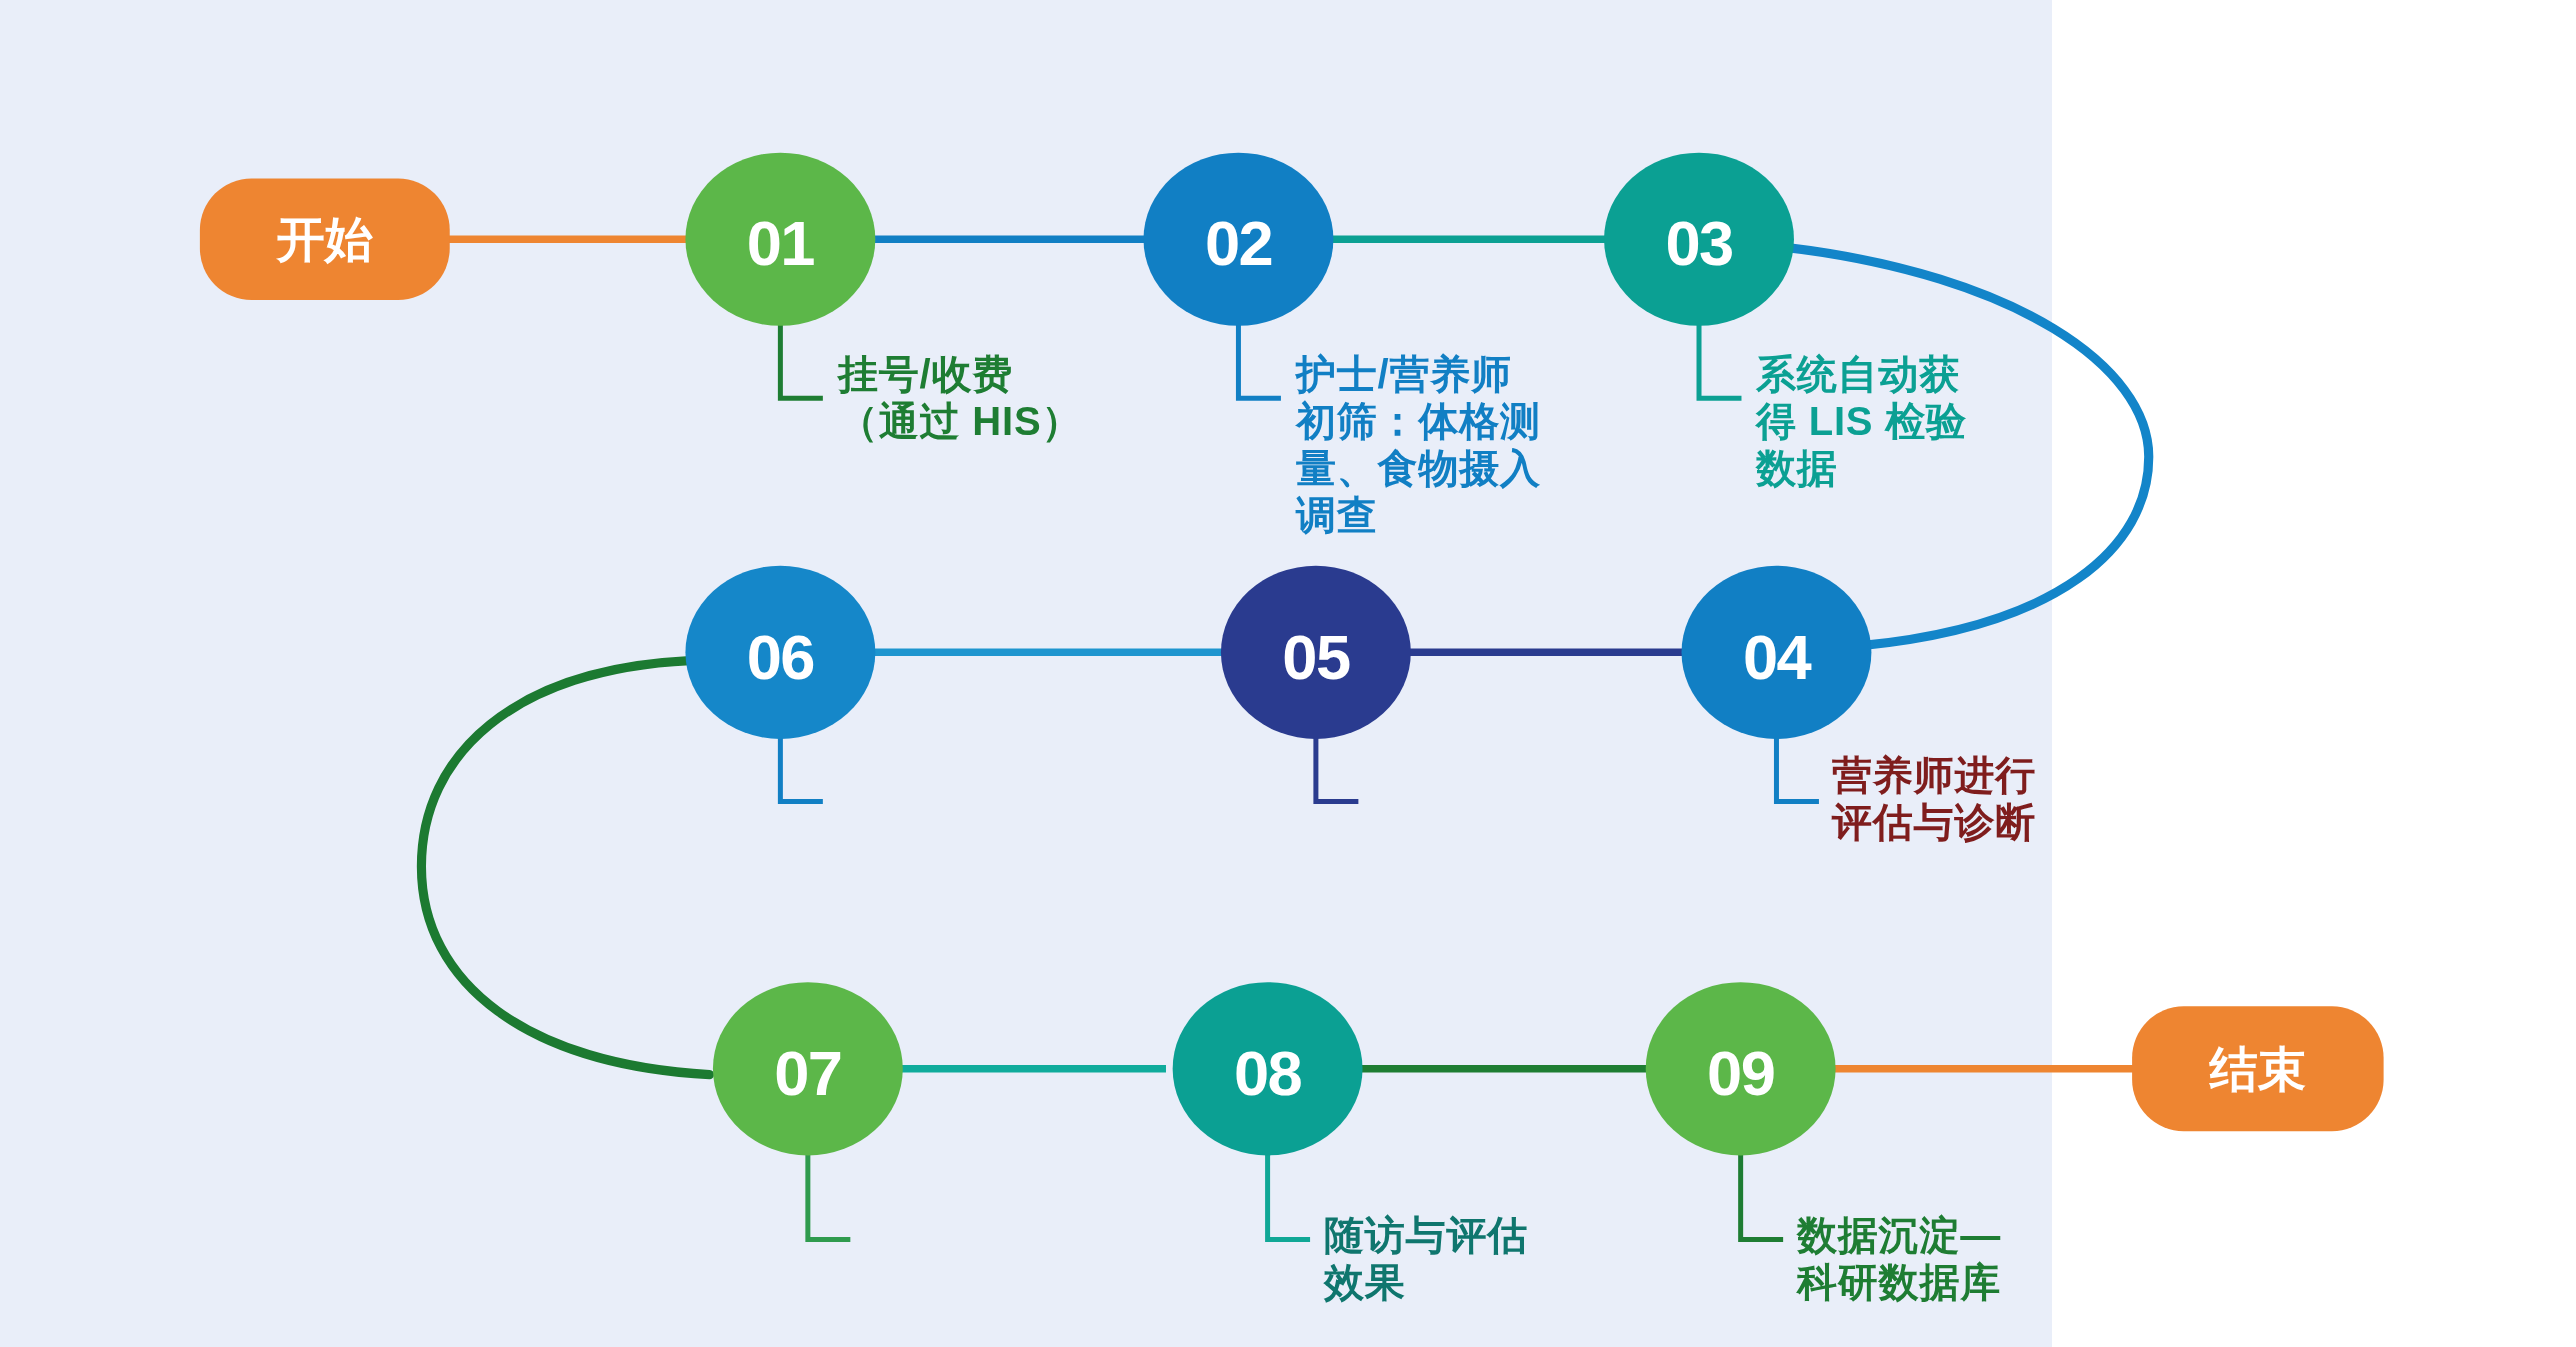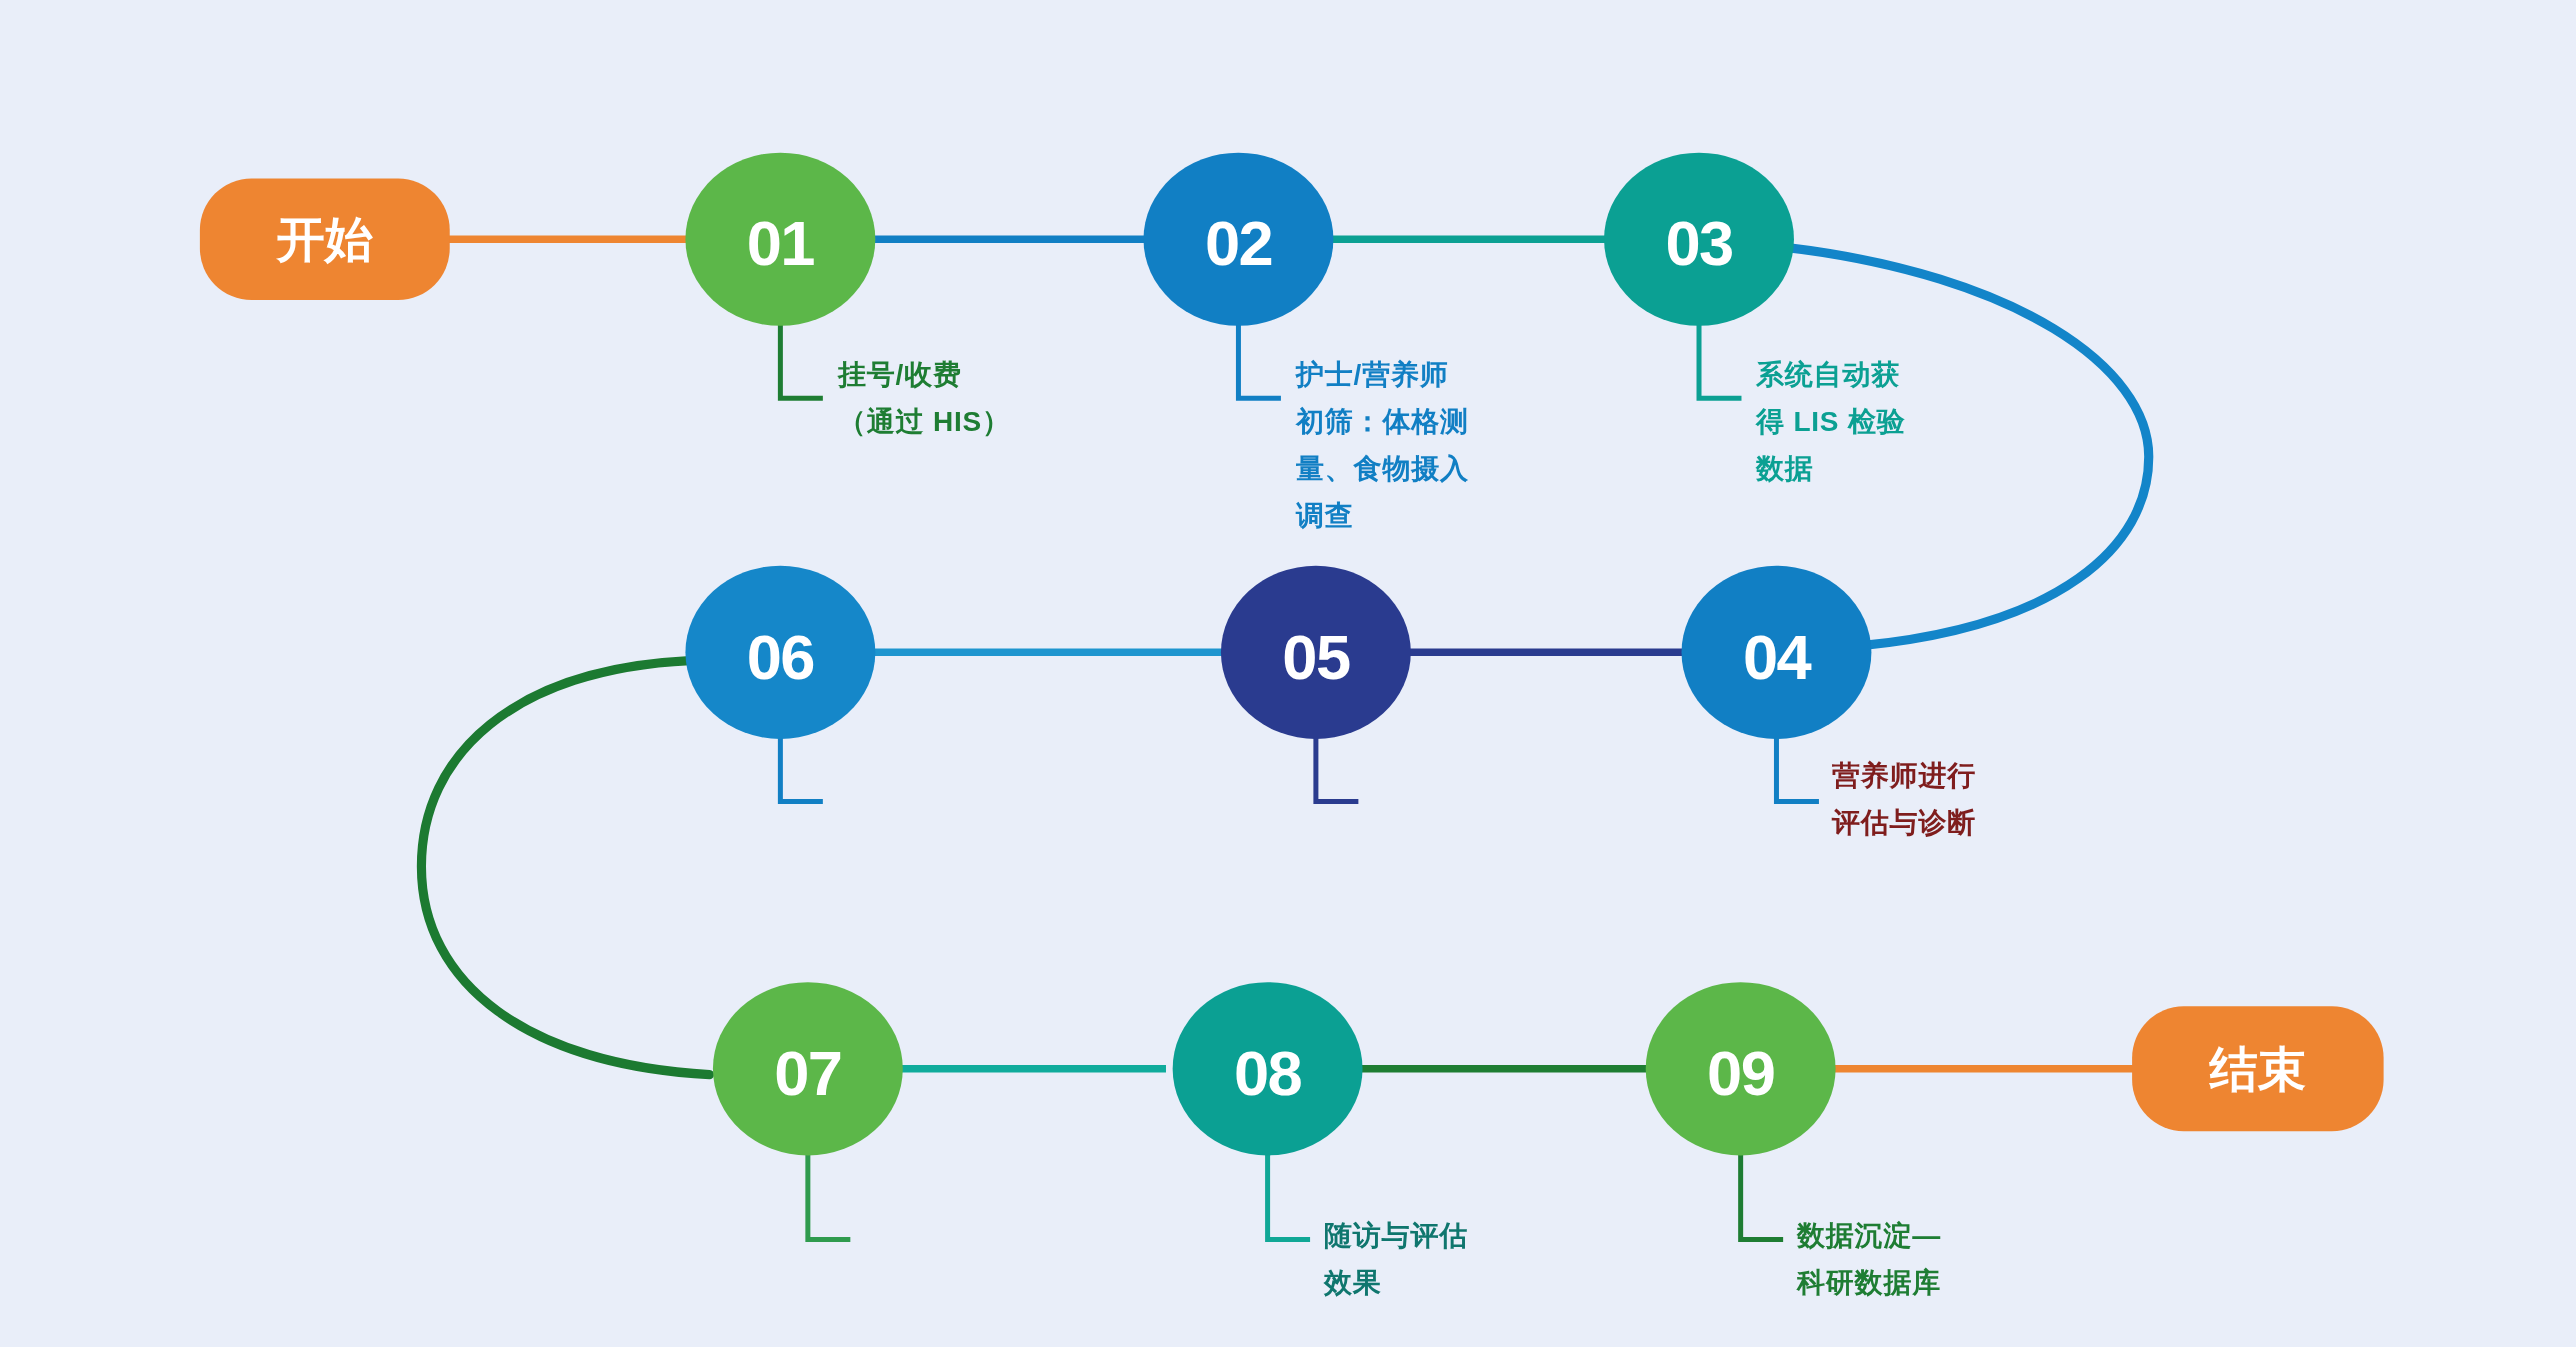--- a/index.html
+++ b/index.html
@@ -3,21 +3,21 @@
 <meta charset="utf-8">
 <style>
   html, body {
     margin: 0;
     padding: 0;
     overflow: hidden;
     font-family: "Liberation Sans", "DejaVu Sans", sans-serif;
   }
   #canvas {
     position: relative;
-    width: 2576px;
+    width: 2052px;
     height: 1348px;
     background: #e9eef9;
   }
   #diagram-svg {
     position: absolute;
     left: 0;
     top: 0;
     width: 2576px;
     height: 1348px;
   }
@@ -43,21 +43,21 @@
     letter-spacing: -2px;
   }
   .terminal-text {
     font-family: "Liberation Sans", "DejaVu Sans", sans-serif;
     font-weight: bold;
     font-size: 58px;
   }
   .node-label {
     position: absolute;
     font-weight: bold;
-    font-size: 28px;
+    font-size: 40px;
     line-height: 47px;
     white-space: pre-line;
     letter-spacing: 0.8px;
   }
 </style>
 </head>
 <body>
 
 <div id="canvas" style="background: rgb(233, 238, 249);">
 

